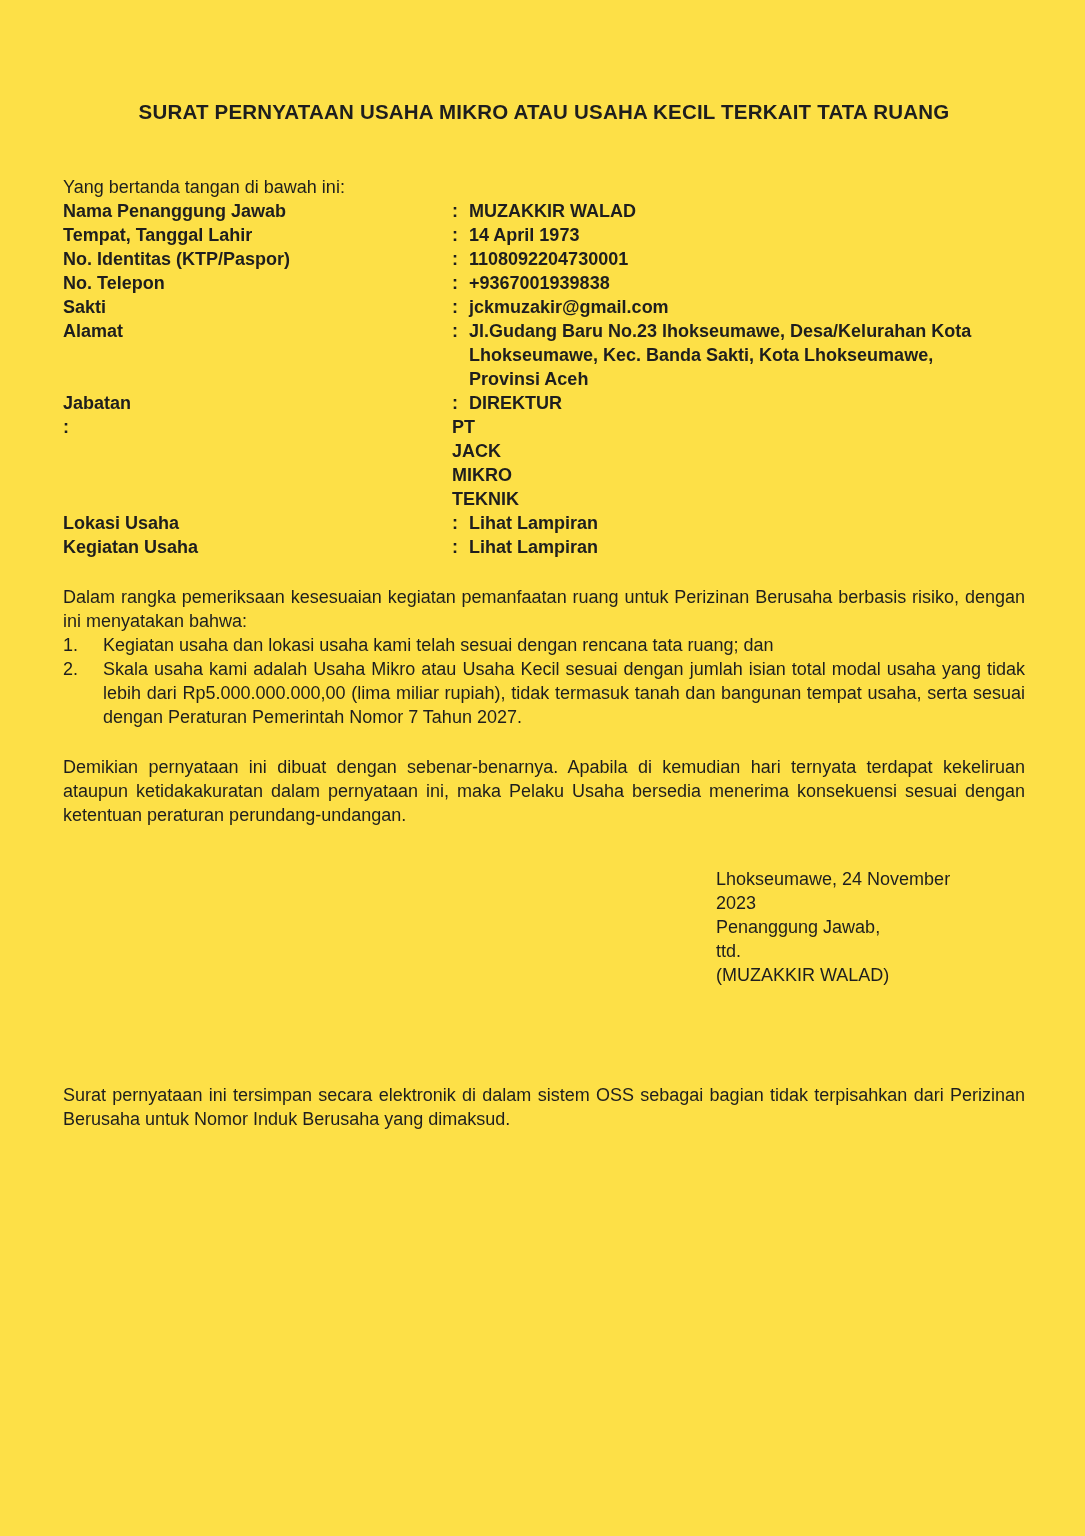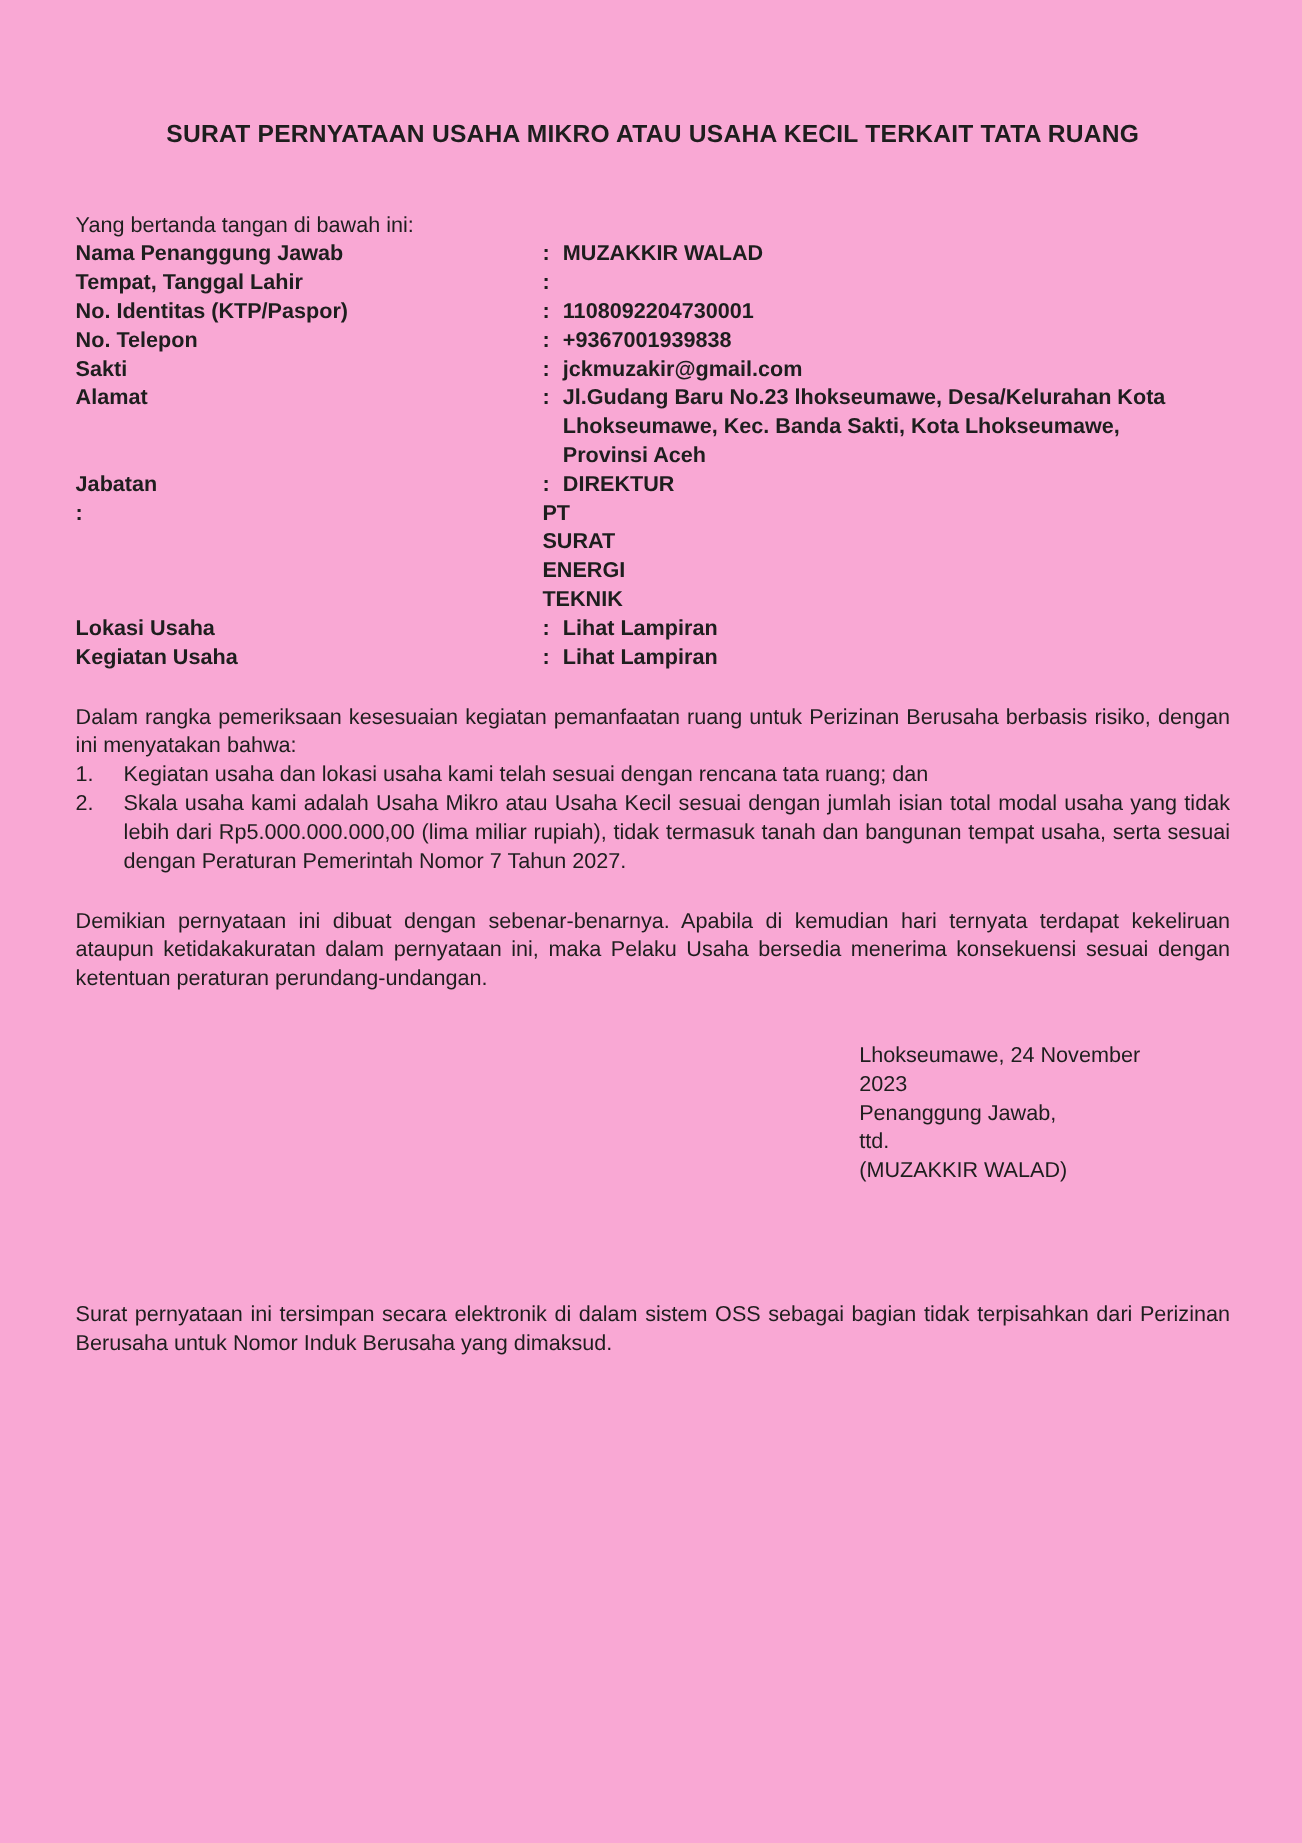--- a/index.html
+++ b/index.html
@@ -1,18 +1,18 @@
 <!DOCTYPE html>
 <html><head>
 <meta charset="utf-8">
 <style>
   html, body { margin:0; padding:0; background:#ffffff; }
   .page {
     width:1085px; height:1536px;
-    background:#f9a8d4;
+    background:#fde047;
     box-sizing:border-box;
     padding:100px 60px 0 63px;
     font-family:"Liberation Sans", sans-serif;
     color:#1e1e1e;
     font-size:18px;
     line-height:24px;
     overflow:hidden;
   }
   .title {
     font-size:20.5px;
@@ -65,20 +65,21 @@
 
     <div class="field-row">
       <div class="field-label">Nama Penanggung Jawab</div>
       <div class="field-colon">:</div>
       <div class="field-value">MUZAKKIR WALAD</div>
     </div>
 
     <div class="field-row">
       <div class="field-label">Tempat, Tanggal Lahir</div>
       <div class="field-colon">:</div>
+      <div class="field-value">14 April 1973</div>
     </div>
 
     <div class="field-row">
       <div class="field-label">No. Identitas (KTP/Paspor)</div>
       <div class="field-colon">:</div>
       <div class="field-value">1108092204730001</div>
     </div>
 
     <div class="field-row">
       <div class="field-label">No. Telepon</div>
@@ -103,21 +104,21 @@
     </div>
 
     <div class="field-row">
       <div class="field-label">Jabatan</div>
       <div class="field-colon">:</div>
       <div class="field-value">DIREKTUR</div>
     </div>
 
     <div class="field-row">
       <div class="field-colon">:</div>
-      <div class="field-value">PT SURAT ENERGI TEKNIK</div>
+      <div class="field-value">PT JACK MIKRO TEKNIK</div>
     </div>
 
     <div class="field-row">
       <div class="field-label">Lokasi Usaha</div>
       <div class="field-colon">:</div>
       <div class="field-value">Lihat Lampiran</div>
     </div>
 
     <div class="field-row">
       <div class="field-label">Kegiatan Usaha</div>

